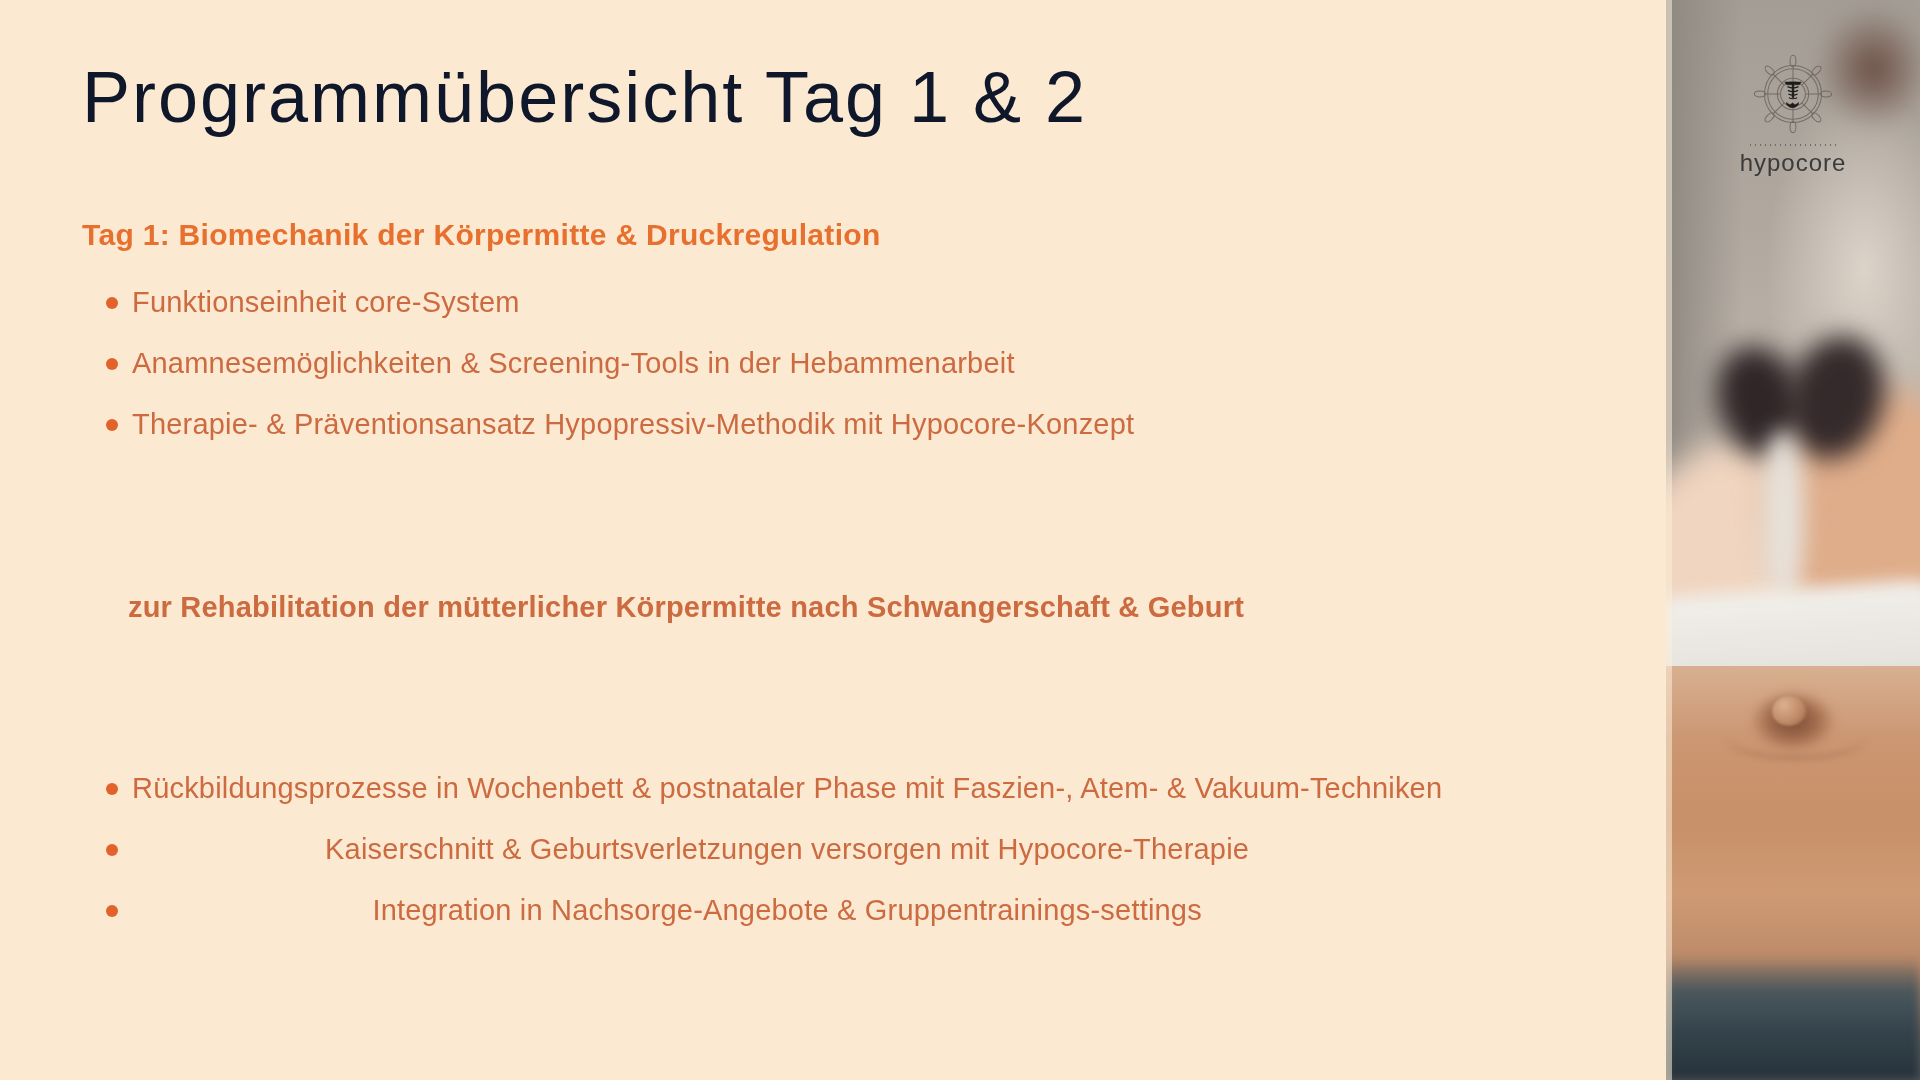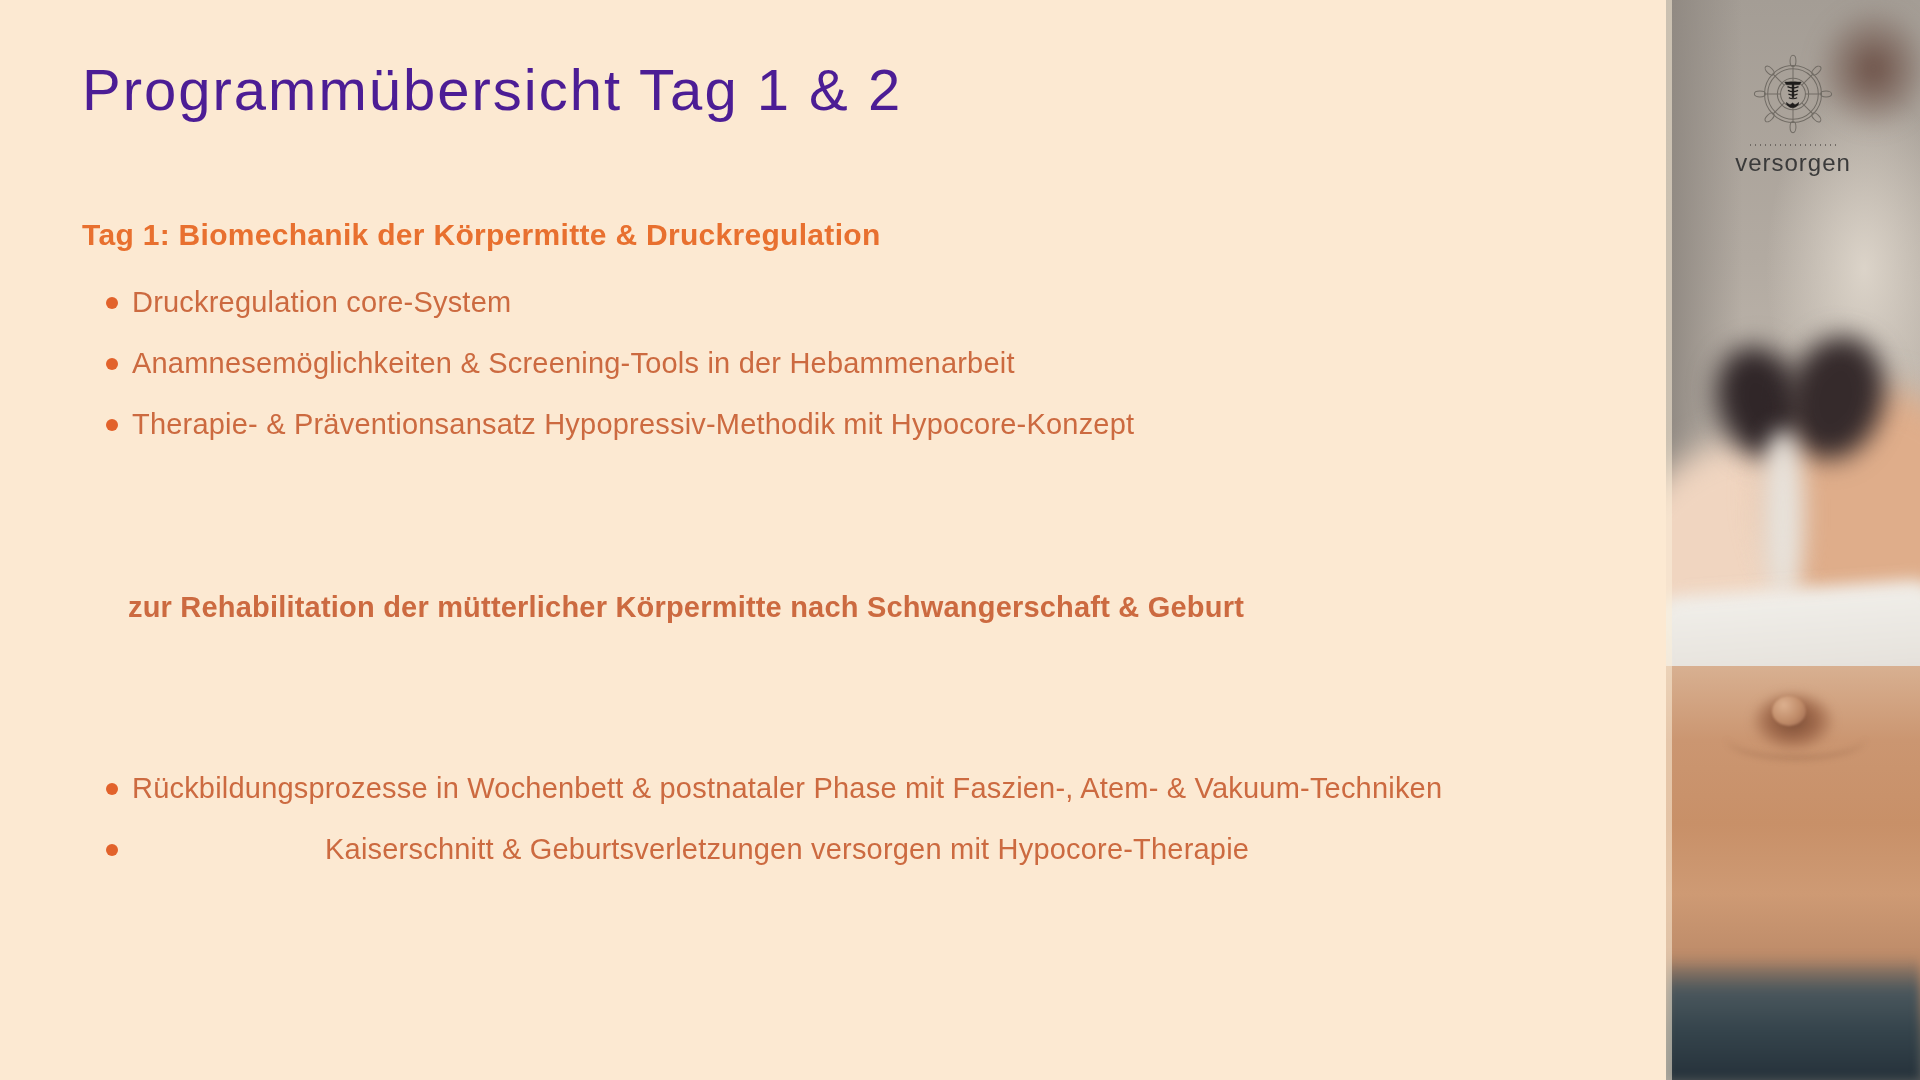--- a/index.html
+++ b/index.html
@@ -6,22 +6,22 @@
   body {
     width: 1920px; height: 1080px; overflow: hidden;
     background: #FCE9D2;
     font-family: "Liberation Sans", sans-serif;
   }
   .slide { position: relative; width: 1920px; height: 1080px; background: #FCE9D2; }
 
   
   .title {
     position: absolute; left: 82px; top: 58px;
-    font-size: 58px; font-weight: 300; letter-spacing: 2px;
-    color: #4c1d95; line-height: 1.1; white-space: nowrap;
+    font-size: 72px; font-weight: 300; letter-spacing: 2px;
+    color: #0f172a; line-height: 1.1; white-space: nowrap;
   }
   .sec-heading {
     position: absolute; left: 82px;
     font-size: 30px; font-weight: 700; letter-spacing: .3px;
     color: #E8702F; white-space: nowrap;
   }
   .sec1-heading { top: 218px; }
   .sec2-heading { top: 706px; }
 
   ul.bullets {
@@ -134,29 +134,30 @@
 </style>
 </head>
 <body>
 
 <div class="slide">
 
   <div class="title">Programmübersicht Tag 1 &amp; 2</div>
 
   <div class="sec-heading sec1-heading">Tag 1: Biomechanik der Körpermitte &amp; Druckregulation</div>
   <ul class="bullets sec1-list">
-    <li>Druckregulation core-System</li>
+    <li>Funktionseinheit core-System</li>
     <li>Anamnesemöglichkeiten &amp; Screening-Tools in der Hebammenarbeit</li>
     <li>Therapie- &amp; Präventionsansatz Hypopressiv-Methodik mit Hypocore-Konzept</li>
   </ul>
   <div class="continuation">zur Rehabilitation der mütterlicher Körpermitte nach Schwangerschaft &amp; Geburt</div>
 
   <ul class="bullets sec2-list">
     <li>Rückbildungsprozesse in Wochenbett &amp; postnataler Phase mit Faszien-, Atem- &amp; Vakuum-Techniken</li>
     <li>Kaiserschnitt &amp; Geburtsverletzungen versorgen mit Hypocore-Therapie</li>
+    <li>Integration in Nachsorge-Angebote &amp; Gruppentrainings-settings</li>
   </ul>
 
   <div class="photo">
     <div class="ph ph-wall"></div>
     <div class="ph ph-darkspot"></div>
     <div class="ph ph-thigh-l"></div>
     <div class="ph ph-thigh-r"></div>
     <div class="ph ph-foot-l"></div>
     <div class="ph ph-foot-r"></div>
     <div class="ph ph-shin"></div>
@@ -213,17 +214,17 @@
         <g fill="#1E1C1B" stroke="#1E1C1B">
           <path d="M41 37 h18 l-2 3 h-6 v14 h-2 v-14 h-6 z" stroke-width="0.5"></path>
           <path d="M44 42 q6 3 12 0" fill="none" stroke-width="1.4"></path>
           <path d="M44.5 46 q5.5 3 11 0" fill="none" stroke-width="1.4"></path>
           <path d="M45 50 q5 2.6 10 0" fill="none" stroke-width="1.4"></path>
           <path d="M45.5 54 q4.5 2.2 9 0" fill="none" stroke-width="1.2"></path>
           <path d="M43 59 q3 4 6 1 q1 -1 1 0 q3 3 6 -1 q1 3 -3 5 q-4 2 -7 0 q-4 -2 -3 -5 z" stroke-width="0.4"></path>
         </g>
       </svg>
       <div class="logo-microtext"></div>
-      <div class="logo-wordmark">versorgen</div>
+      <div class="logo-wordmark">hypocore</div>
     </div>
   </div>
 
 </div>
 
 </body></html>

